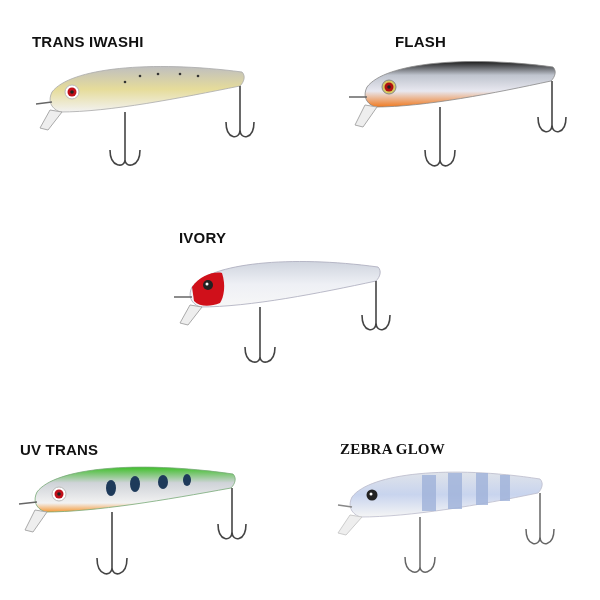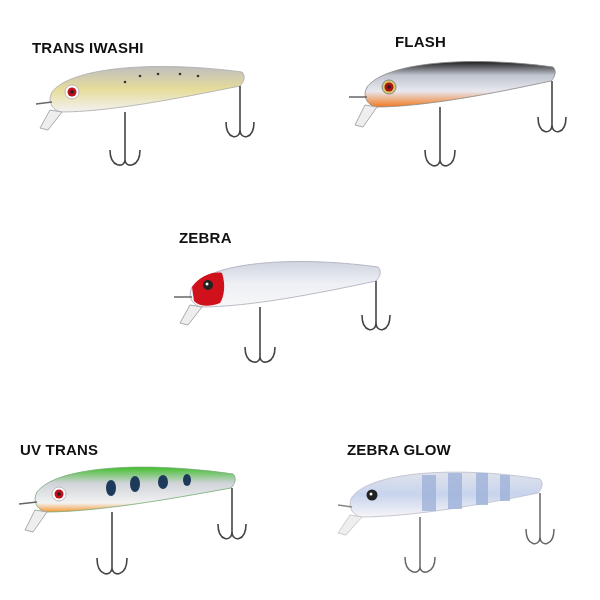--- a/index.html
+++ b/index.html
@@ -4,21 +4,21 @@
 <style>
   html, body { margin:0; padding:0; background:#ffffff; }
   body { width:600px; height:600px; position:relative; overflow:hidden; font-family:"Liberation Sans", sans-serif; }
   .label { position:absolute; font-weight:bold; font-size:15px; color:#111; letter-spacing:0.2px; }
   .lure { position:absolute; }
   svg { overflow:visible; }
 </style>
 </head>
 <body>
 
-<div class="label" style="left:32px;top:39px;">TRANS IWASHI</div>
+<div class="label" style="left:32px;top:33px;">TRANS IWASHI</div>
 <div class="lure" style="left:30px;top:50px;">
   <svg width="240" height="130">
     <defs>
         <linearGradient id="g1" x1="0" y1="0" x2="0" y2="1">
           <stop offset="0" stop-color="#bfbfbf"></stop>
           <stop offset="0.5" stop-color="#e6dc9a"></stop>
           <stop offset="1" stop-color="#f2f2f2"></stop>
         </linearGradient>
       </defs>
     <path d="M22,42 C40,18 120,10 212,22 C216,26 214,32 210,36 C150,48 80,62 30,62 C20,58 18,50 22,42 Z" fill="url(#g1)" stroke="#aaa" stroke-width="0.8"></path>
@@ -62,21 +62,21 @@
     <line x1="4" y1="52" x2="22" y2="52" stroke="#666" stroke-width="1.5"></line>
     <g stroke="#444" stroke-width="1.6" fill="none">
         <line x1="95" y1="62" x2="95" y2="115"></line>
         <path d="M80,105 C80,124 95,124 95,115 C95,124 110,124 110,105"></path>
     <line x1="207" y1="36" x2="207" y2="80"></line>
         <path d="M193,72 C193,90 207,90 207,80 C207,90 221,90 221,72"></path>
       </g>
   </svg>
 </div>
 
-<div class="label" style="left:179px;top:229px;">ZEBRA</div>
+<div class="label" style="left:179px;top:229px;">IVORY</div>
 <div class="lure" style="left:170px;top:245px;">
   <svg width="240" height="130">
     <defs>
         <linearGradient id="g3" x1="0" y1="0" x2="0" y2="1">
           <stop offset="0" stop-color="#cfd4de"></stop>
           <stop offset="0.5" stop-color="#eef0f5"></stop>
           <stop offset="1" stop-color="#f7f7f7"></stop>
         </linearGradient>
       </defs>
     <path d="M22,42 C40,18 120,10 208,22 C212,26 210,32 206,36 C150,48 80,62 30,62 C20,58 18,50 22,42 Z" fill="url(#g3)" stroke="#aab" stroke-width="0.8"></path>
@@ -119,21 +119,21 @@
     <line x1="4" y1="54" x2="22" y2="52" stroke="#666" stroke-width="1.5"></line>
     <g stroke="#444" stroke-width="1.6" fill="none">
         <line x1="97" y1="62" x2="97" y2="118"></line>
         <path d="M82,108 C82,127 97,127 97,118 C97,127 112,127 112,108"></path>
     <line x1="217" y1="38" x2="217" y2="82"></line>
         <path d="M203,74 C203,92 217,92 217,82 C217,92 231,92 231,74"></path>
       </g>
   </svg>
 </div>
 
-<div class="label" style="left:347px;top:441px;">ZEBRA GLOW</div>
+<div class="label" style="left:340px;top:441px;font-family:Liberation Serif, serif;">ZEBRA GLOW</div>
 <div class="lure" style="left:330px;top:455px;">
   <svg width="250" height="130">
     <defs>
         <linearGradient id="g5" x1="0" y1="0" x2="0" y2="1">
           <stop offset="0" stop-color="#dfe3ea"></stop>
           <stop offset="0.5" stop-color="#c8d4ee"></stop>
           <stop offset="1" stop-color="#f5f5f5"></stop>
         </linearGradient>
       </defs>
     <path d="M22,42 C40,18 120,10 210,24 C214,28 212,34 208,38 C150,50 80,62 30,62 C20,58 18,50 22,42 Z" fill="url(#g5)" stroke="#bbc" stroke-width="0.8"></path>

